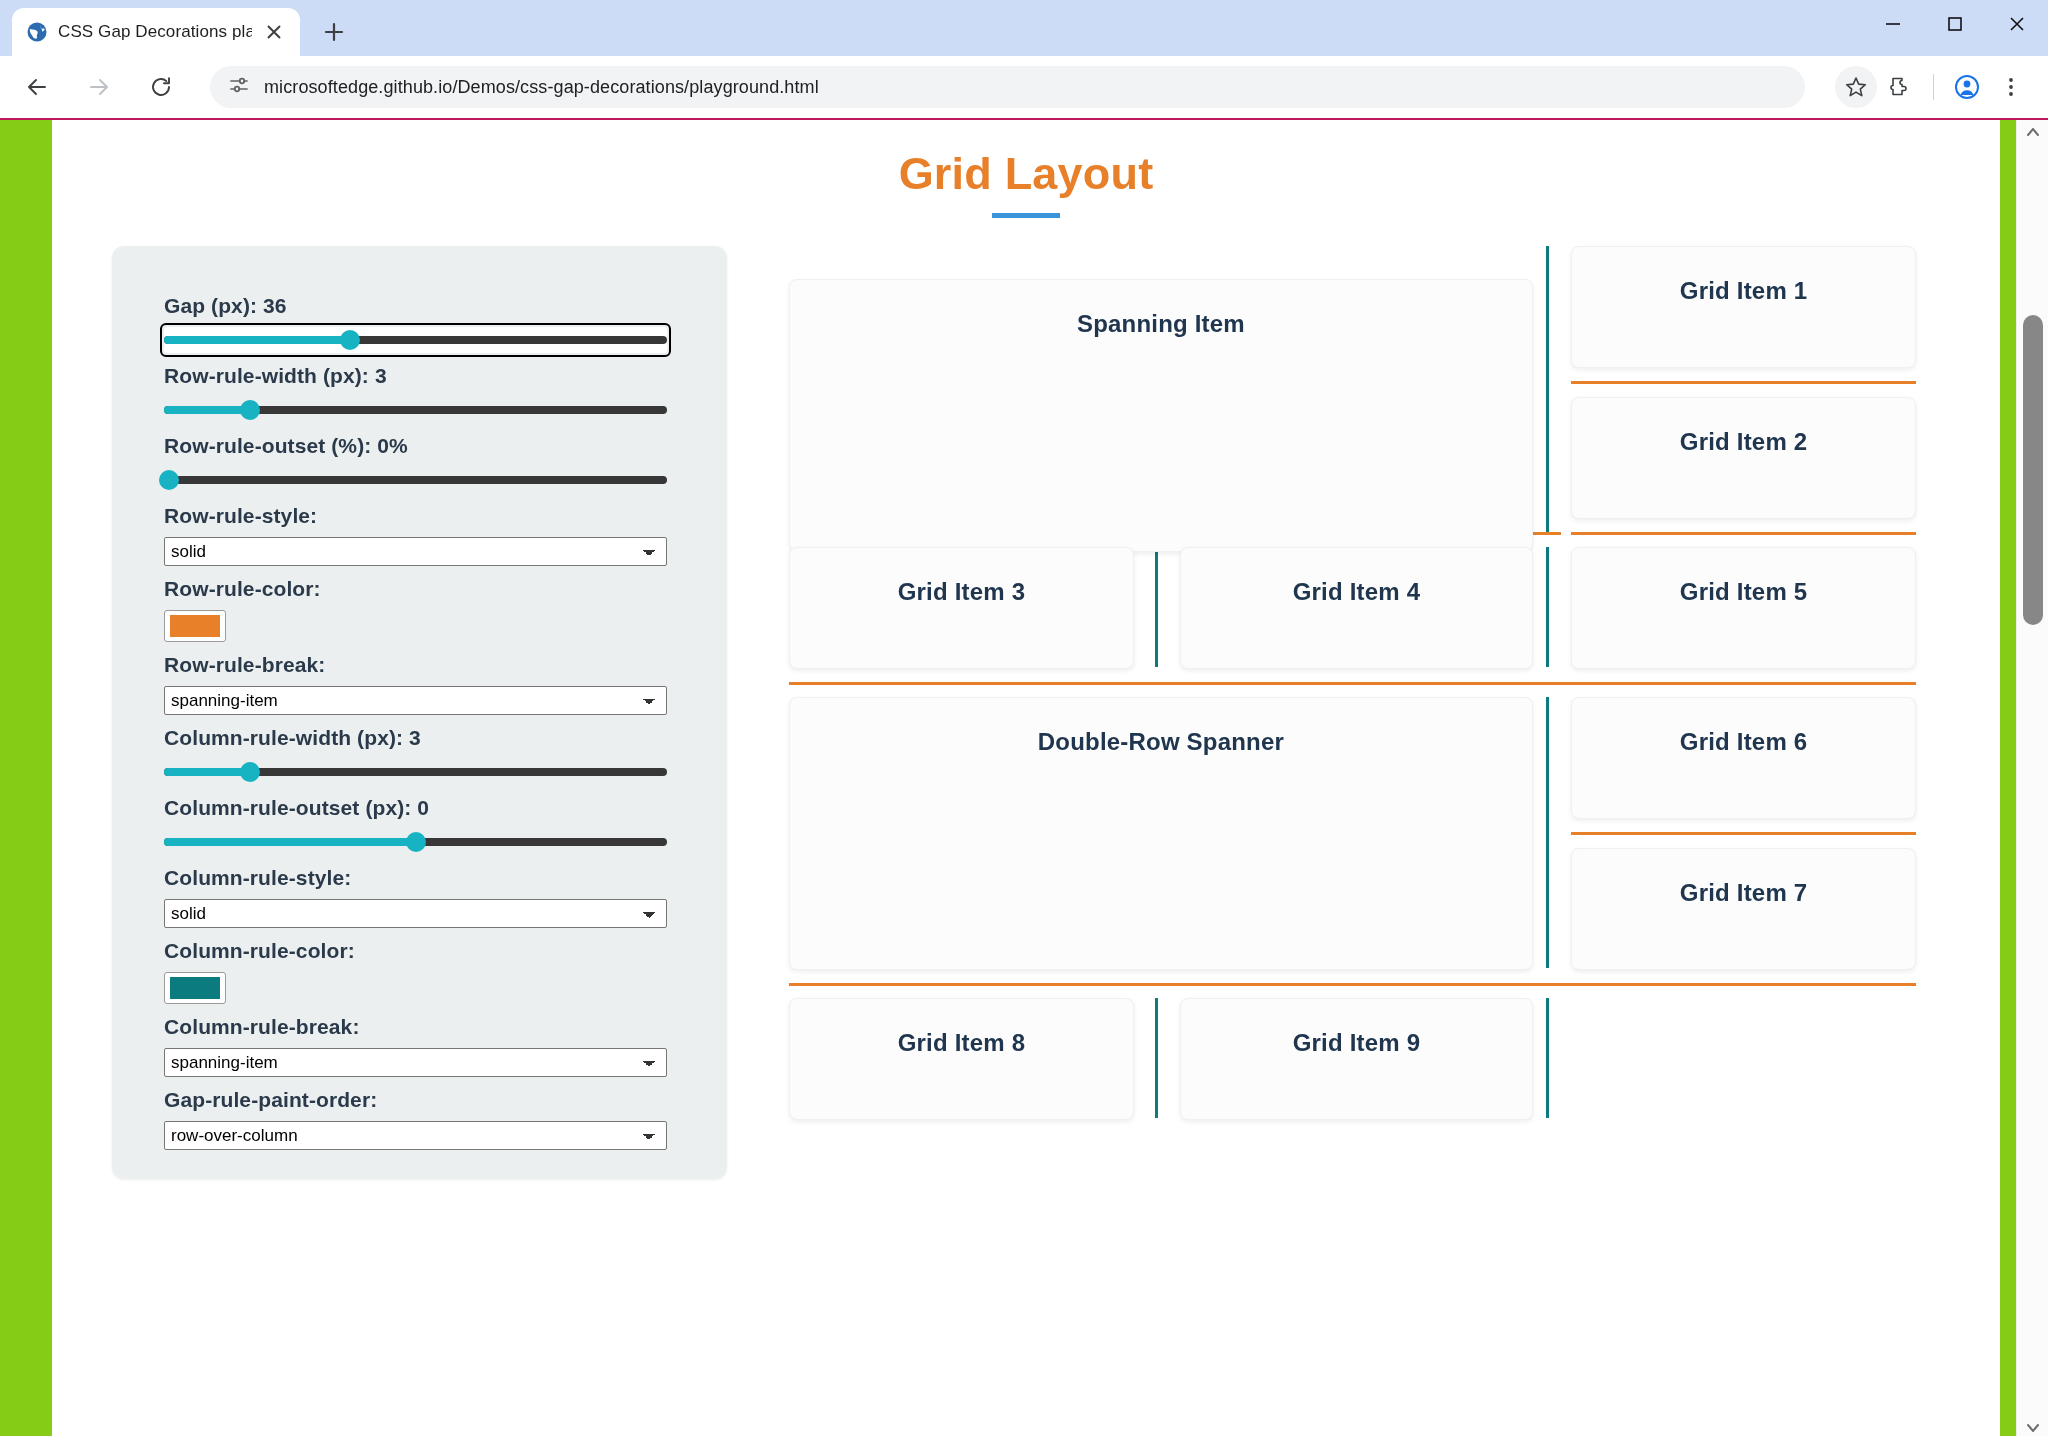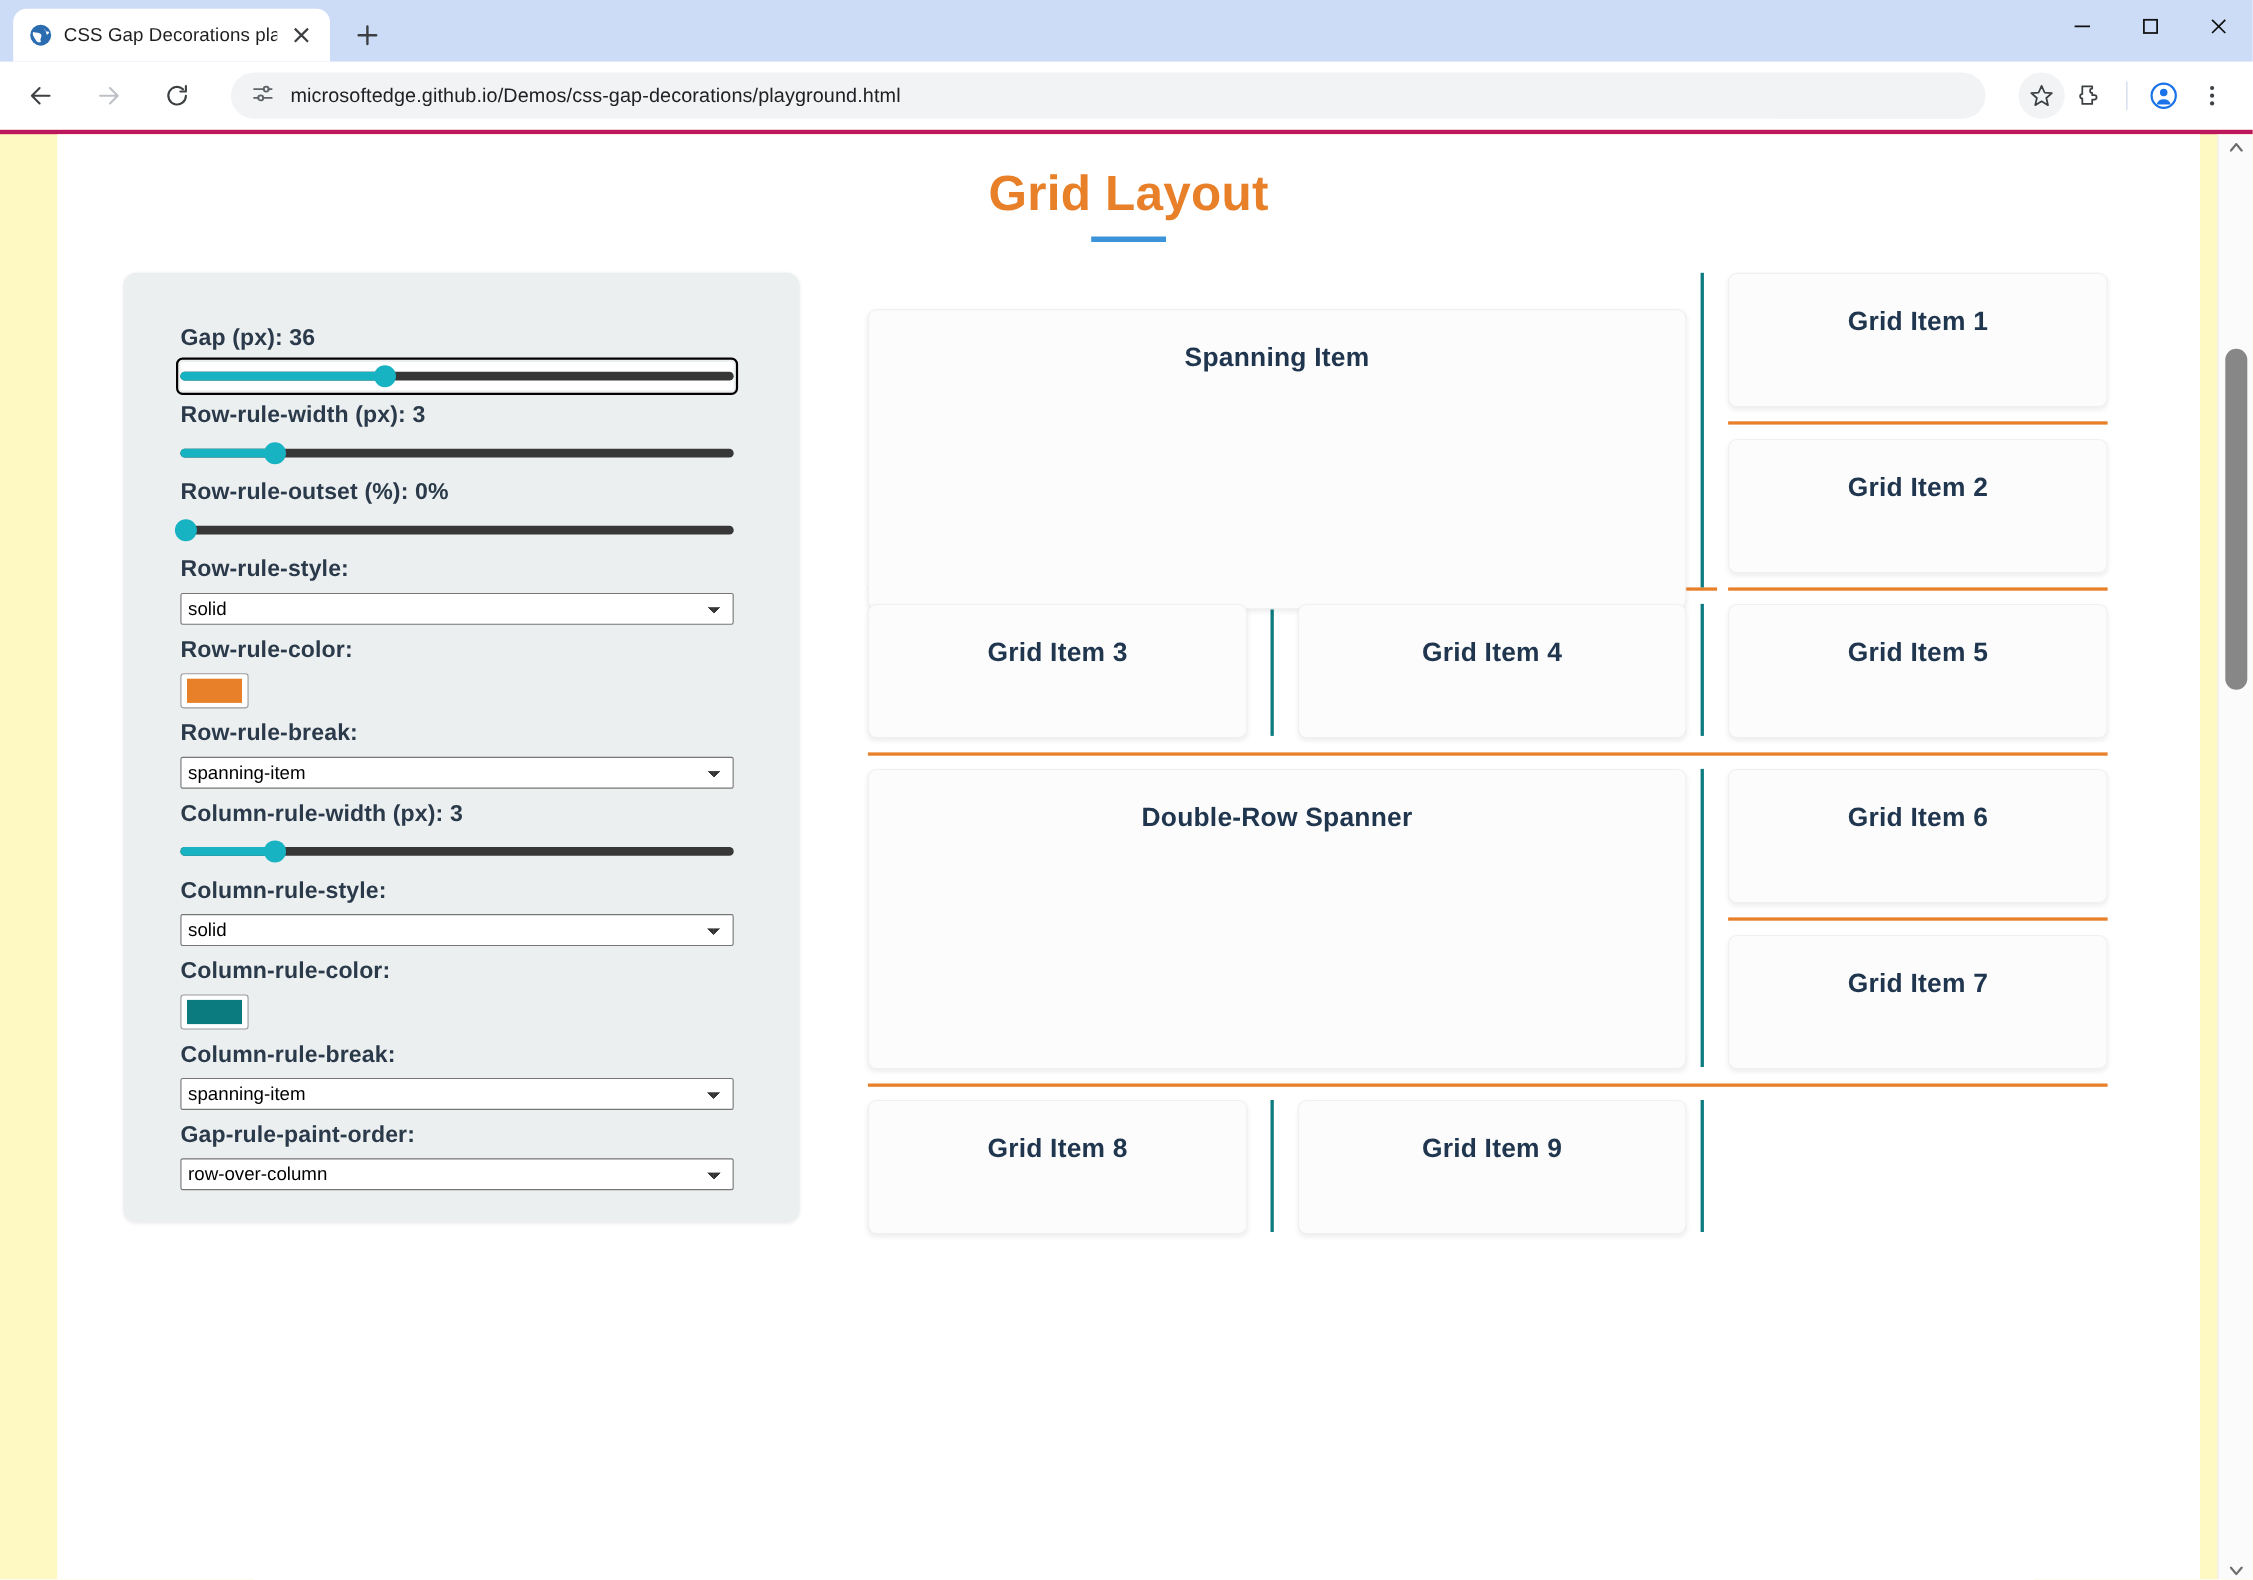--- a/index.html
+++ b/index.html
@@ -45,22 +45,22 @@
   .omnibox {
     flex: 1 1 auto; height: 42px; background:#f1f3f4; border-radius: 21px;
     display:flex; align-items:center; gap: 14px; padding: 0 16px 0 18px; margin: 0 10px 0 8px;
   }
   .omnibox-url { font-size: 18px; color:#202124; letter-spacing: .1px; white-space: nowrap; }
   .tb-right { display:flex; align-items:center; gap: 2px; }
   .tb-sep { width:1px; height:26px; background:#c9d3e6; margin: 0 10px; }
 
   
   .viewport {
-    flex: 1 1 auto; position: relative; background:#fef9c3; overflow: hidden;
-    border-top: 4px solid #be185d;
+    flex: 1 1 auto; position: relative; background:#84cc16; overflow: hidden;
+    border-top: 2px solid #be185d;
     text-decoration: underline;
   }
   .page {
     position:absolute; left: 52px; top: 0; right: 48px; bottom: 0;
     background: #ffffff; overflow: hidden;
   }
   .page-inner { padding: 0 32px; }
 
   h1.page-title {
     text-align: center; color: #e8802a; font-size: 45px; font-weight: bold;
@@ -284,20 +284,29 @@
             <div class="ctrl">
               <label class="ctrl-label">Column-rule-width (px): 3</label>
               <div class="slider-wrap">
                 <div class="track">
                     <div class="fill" style="width:17%"></div>
                     <div class="thumb" style="left:17%"></div>
                   </div>
               </div>
             </div>
 
+            <div class="ctrl">
+              <label class="ctrl-label">Column-rule-outset (px): 0</label>
+              <div class="slider-wrap">
+                <div class="track">
+                    <div class="fill" style="width:50%"></div>
+                    <div class="thumb" style="left:50%"></div>
+                  </div>
+              </div>
+            </div>
 
             <div class="ctrl">
               <label class="ctrl-label">Column-rule-style:</label>
               <select class="ctrl-select">
                 <option>solid</option>
               </select>
             </div>
 
             <div class="ctrl">
               <label class="ctrl-label">Column-rule-color:</label>

